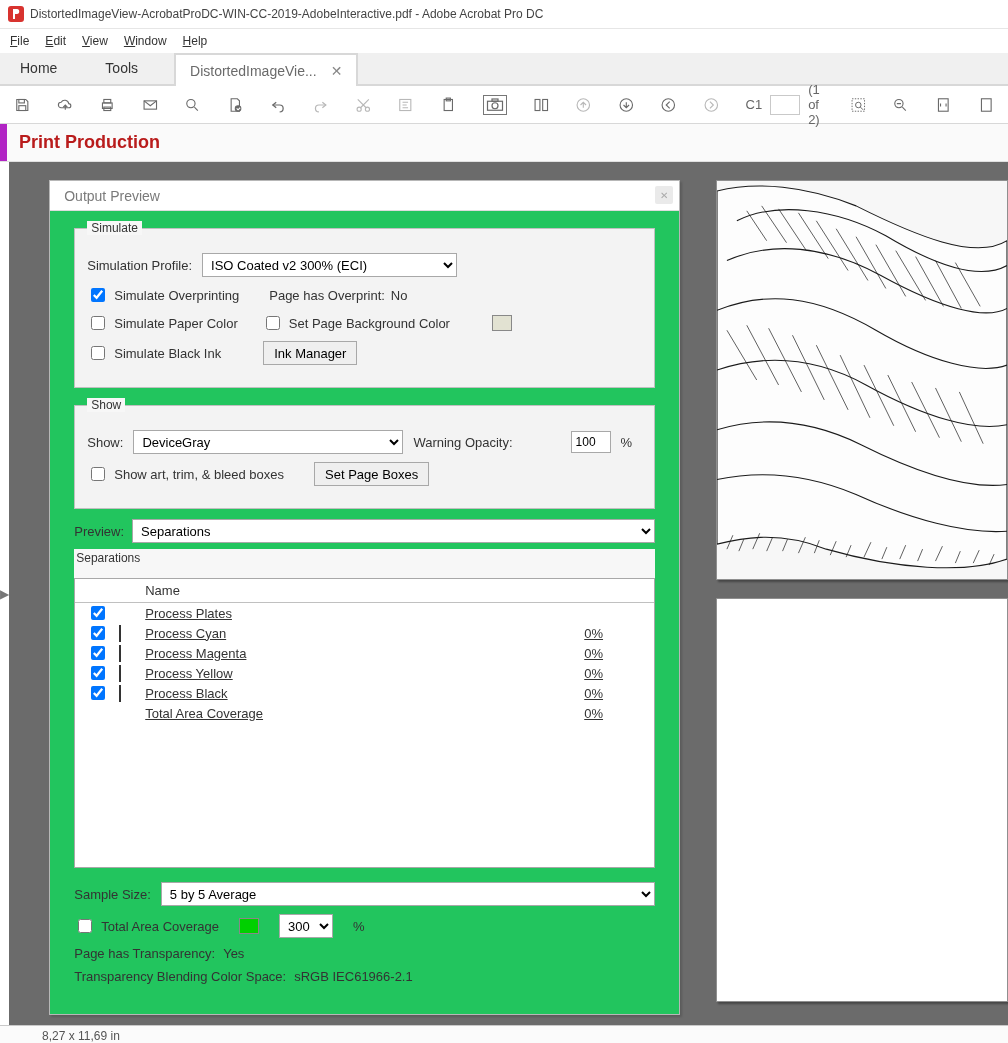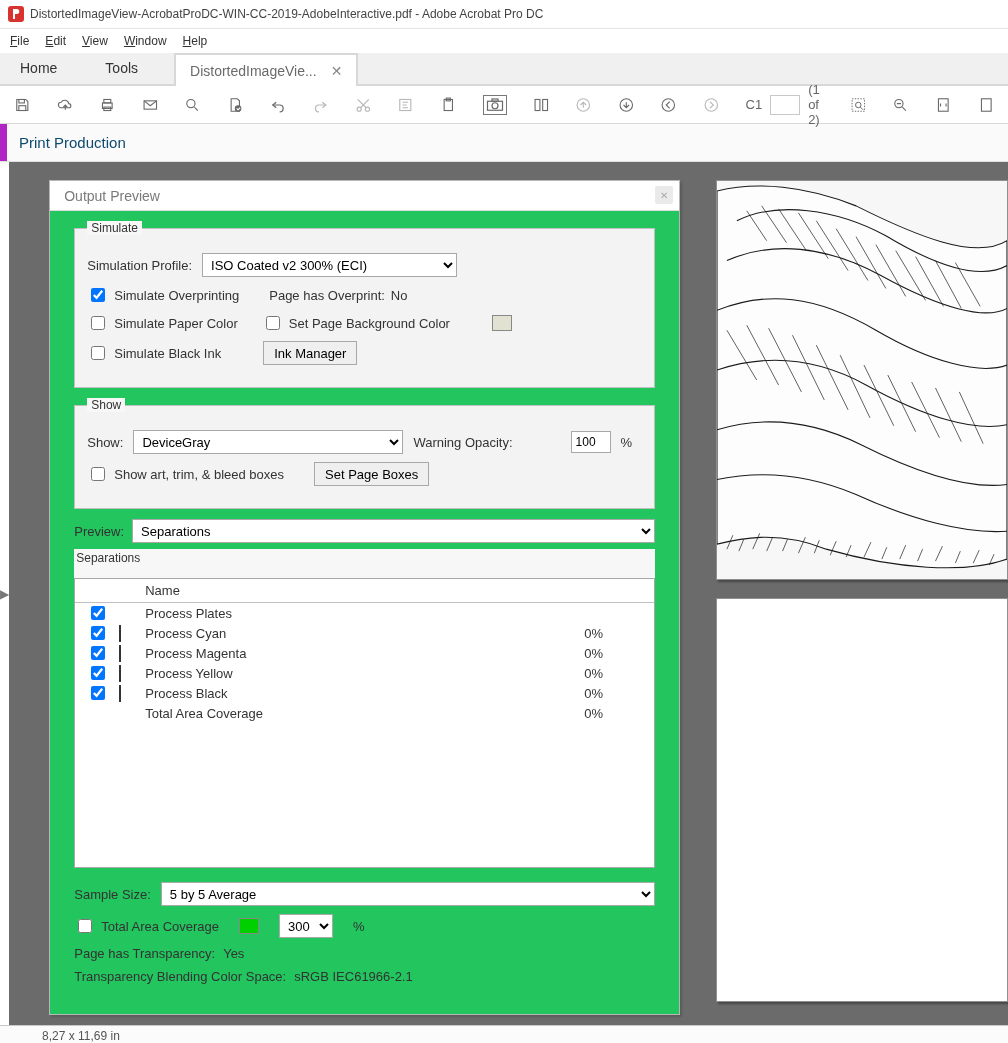--- a/index.html
+++ b/index.html
@@ -14,21 +14,21 @@
   .tabbar .filetab { background:#fff; height:33px; display:flex; align-items:center; padding:0 14px; margin-bottom:-2px; border:2px solid #d8d8d8; border-bottom:none; color:#6a6a6a; font-size:14px; }
   .filetab .close { margin-left:14px; font-size:14px; color:#888; }
   .toolbar { height:38px; background:#fff; border-bottom:1px solid #d8d8d8; display:flex; align-items:center; padding:0 14px; gap:26px; }
   .toolbar svg { display:block; }
   .toolbar .ico { width:22px; height:22px; color:#5e5e5e; }
   .toolbar .camera { border:1px solid #777; padding:2px; }
   .toolbar .pagebox { display:flex; align-items:center; gap:8px; color:#666; font-size:13px;}
   .toolbar .pagebox input { width:30px; height:20px; border:1px solid #c9c9c9; font-size:12px; padding:0 2px; }
   .panelheader { height:38px; background:#fafafa; border-bottom:1px solid #e0e0e0; display:flex; align-items:center; }
   .panelheader .accent { width:7px; height:100%; background:#b124c4; margin-right:12px; }
-  .panelheader .label { font-size:15px; font-weight:400; color:#0c4a6e; }
+  .panelheader .label { font-size:18px; font-weight:700; color:#b91c1c; }
   .content { position:relative; display:flex; height:calc(1043px - 27px - 24px - 33px - 38px - 38px - 20px); background:#6b6b6b; }
   .leftgutter { width:17px; background:#fff; display:flex; align-items:center; justify-content:center; }
   .leftgutter .caret { font-size:12px; color:#777; }
   .docarea { flex:1; position:relative; background:#6b6b6b; padding:18px 40px 10px 40px; display:flex; gap:36px; }
   
   .dialog { width:631px; min-height:810px; background:#22c55e; border:1px solid #b7b7b7; box-shadow:2px 2px 2px rgba(0,0,0,0.15); display:flex; flex-direction:column; }
   .dialog .dlg-title { background:#ffffff; border-bottom:1px solid #dcdcdc; height:30px; display:flex; align-items:center; padding:0 14px; color:#7a7a7a; font-size:14px; position:relative; }
   .dialog .dlg-close { position:absolute; right:6px; top:5px; width:18px; height:18px; background:#eaeaea; color:#aaa; display:flex; align-items:center; justify-content:center; font-size:10px; border-radius:2px;}
   .dialog .body { padding:4px 24px 14px 24px; }
   fieldset { border:1px solid #c0c0c0; margin:6px 0 10px 0; padding:10px 12px 14px 12px; background:#f3f3f3; }
@@ -40,21 +40,21 @@
   input[type=checkbox]{ width:14px; height:14px; }
   .btn { height:24px; border:1px solid #a8a8a8; background:#efefef; font-size:13px; padding:0 10px; display:inline-flex; align-items:center; justify-content:center; }
   .smallinput { width:40px; height:22px; border:1px solid #a8a8a8; font-size:12px; padding:0 4px;margin-left:48px; }
   .spininput { width:44px; height:22px; border:1px solid #a8a8a8; font-size:12px; padding:0 4px; }
   .colorswatch { width:20px; height:16px; border:1px solid #888; background:#e2e2d2; }
   .colorswatch.green { background:#00d000; }
   .preview-row { display:flex; align-items:center; gap:8px; margin:6px 0 4px 0; }
   .preview-row .lbl2 { font-size:13px; }
   .sepbox { border:1px solid #a8a8a8; background:#fff; height:290px; margin-top:13px; overflow:hidden; }
   .sep-head { border-bottom:1px solid #c0c0c0; padding:4px 0; display:grid; grid-template-columns:44px 26px 1fr 70px; font-size:13px; }
-  .sep-row { display:grid; grid-template-columns:44px 26px 1fr 70px; align-items:center; height:20px; font-size:13px; }
+  .sep-row { display:grid; grid-template-columns:44px 26px 1fr 70px; align-items:center; height:20px; font-size:13px;text-decoration:underline; }
   .sep-row .cb { display:flex; justify-content:center; }
   .sep-row .sw { width:16px; height:16px; border:1px solid #333; }
   .sep-row .pct { text-align:left; }
   .statusbar { height:20px; border-top:1px solid #c9c9c9; background:#fbfbfb; display:flex; align-items:center; padding:0 42px; font-size:12px; color:#555; }
   
   .pages { display:flex; flex-direction:column; gap:18px; }
   .page { width:292px; height:400px; background:#fff; border:1px solid #8f8f8f; box-shadow:2px 2px 2px rgba(0,0,0,0.35); position:relative; overflow:hidden; }
   .page.second { height:404px; }
   .rock-svg { position:absolute; top:0px; left:0px; width:100%; height:100%; }
   .resizer { position:absolute; right:2px; bottom:0; width:12px; height:12px; }

